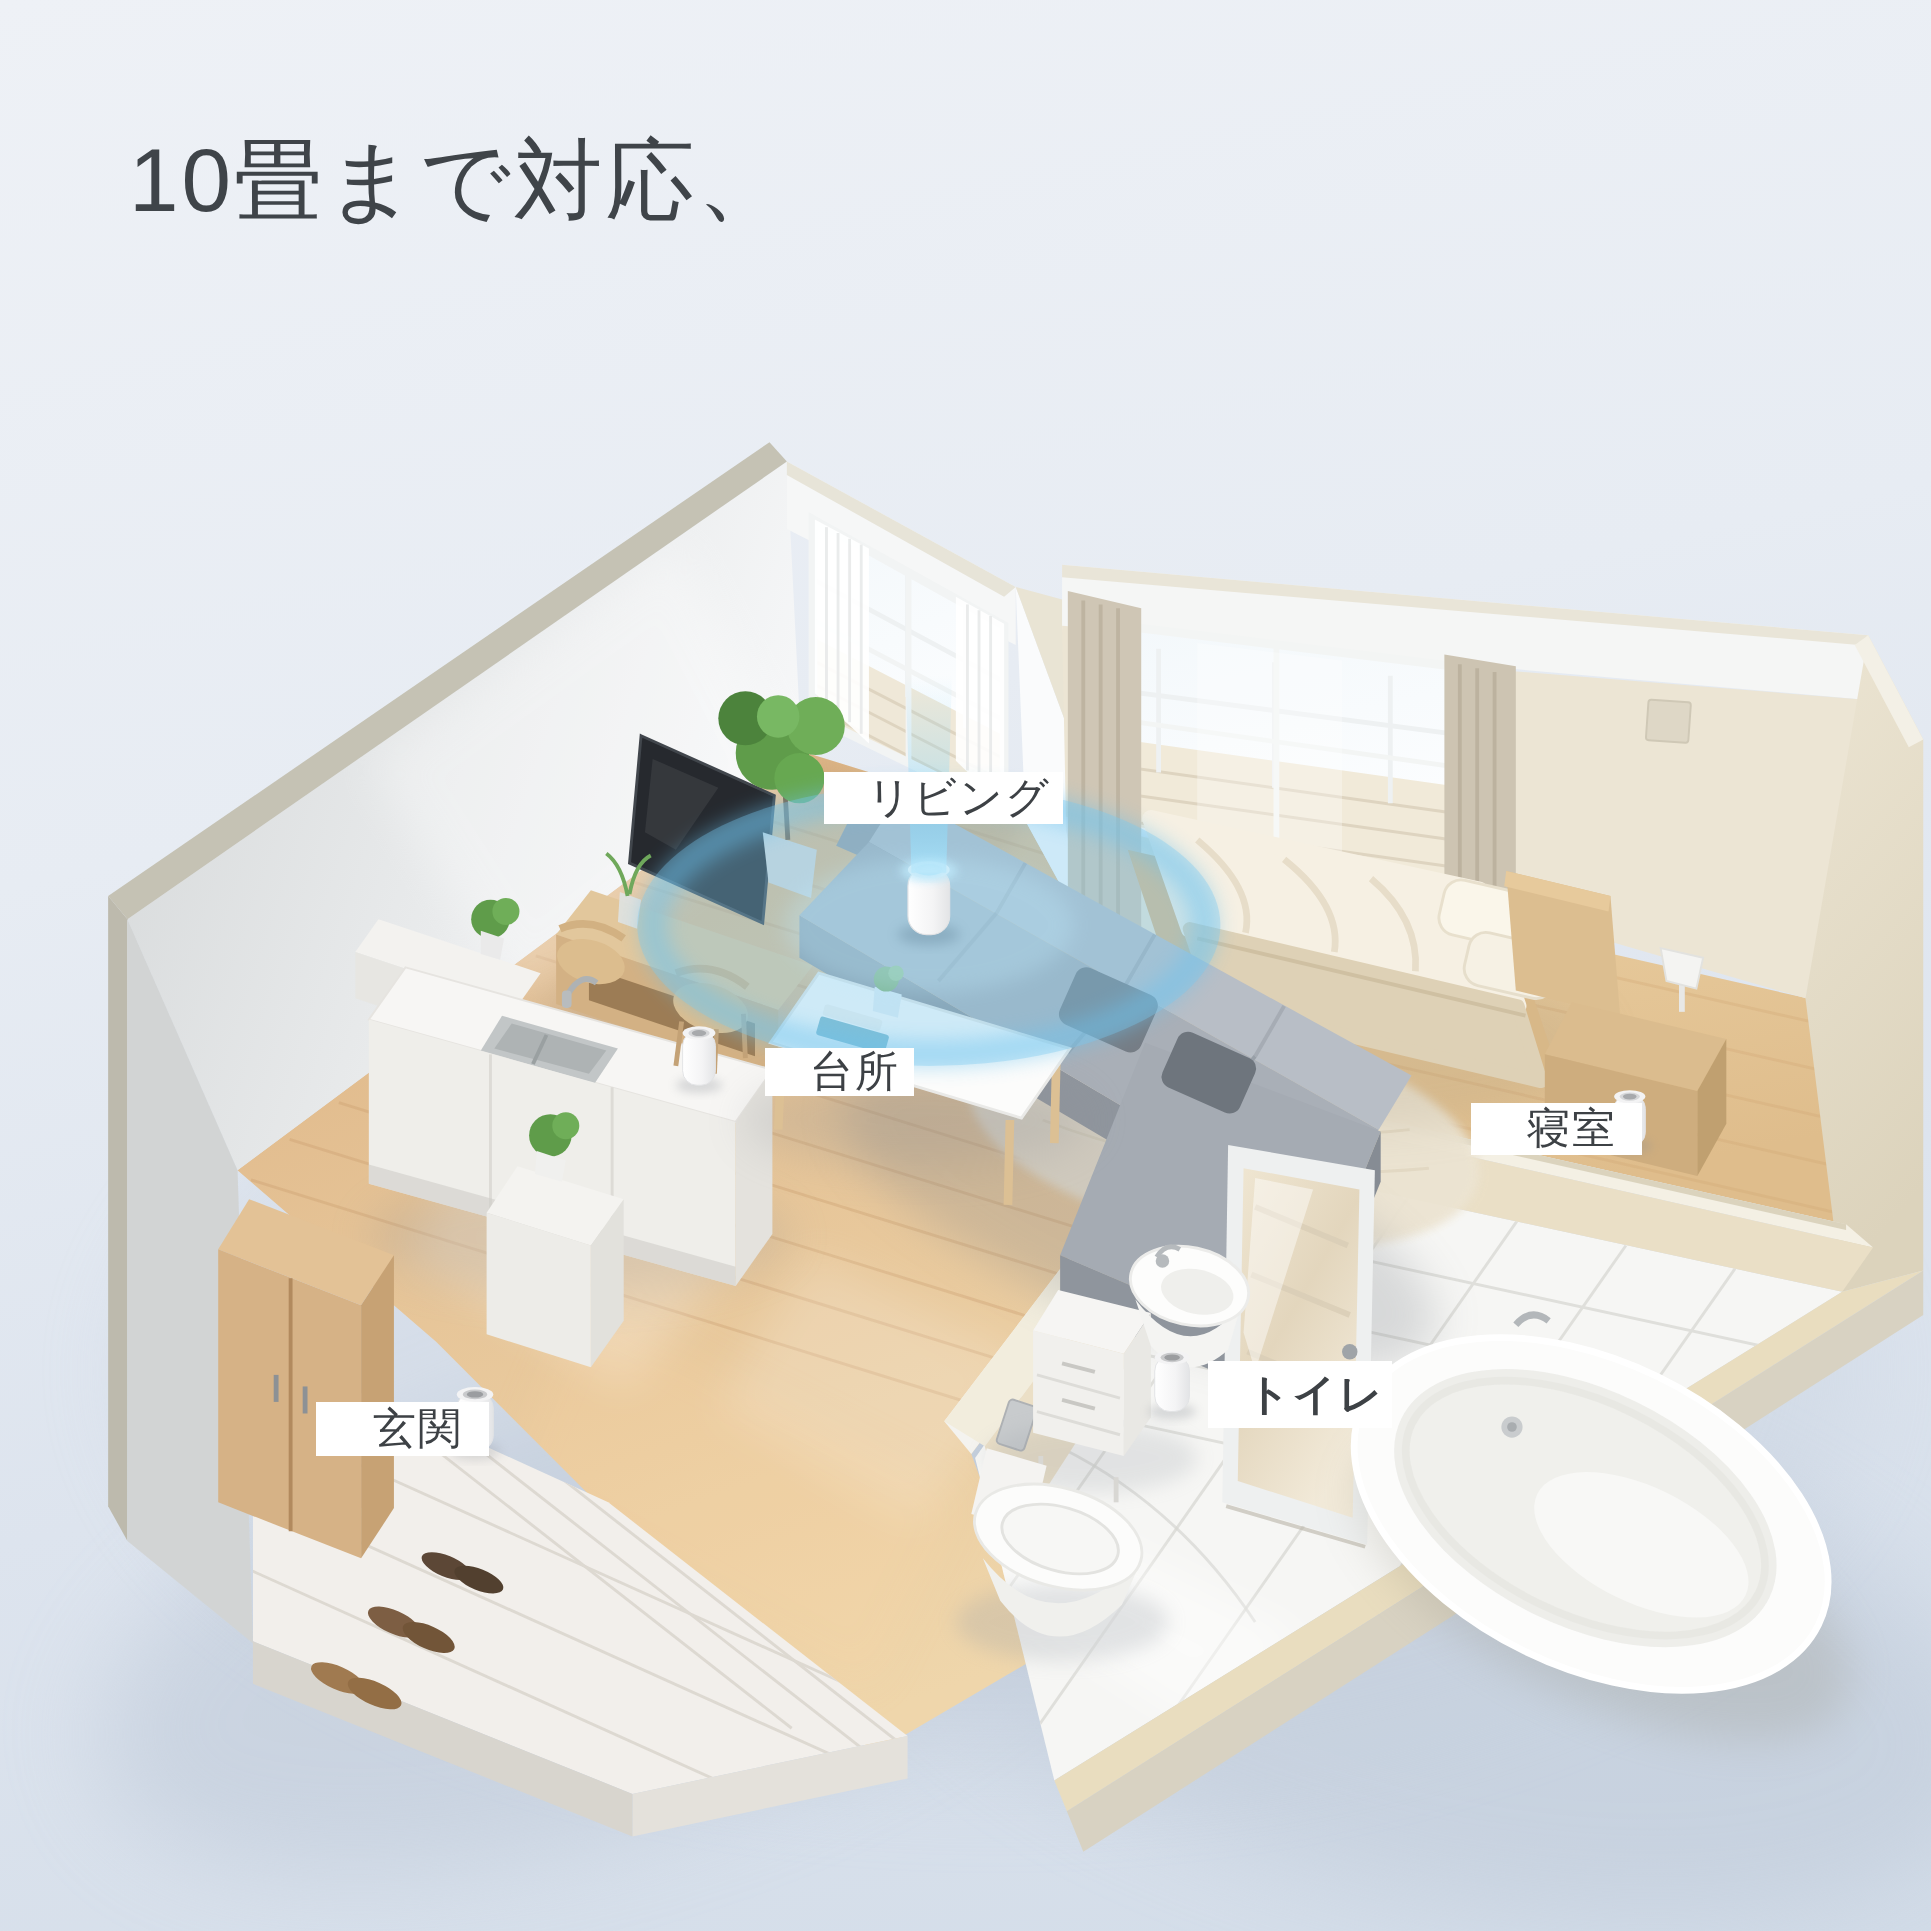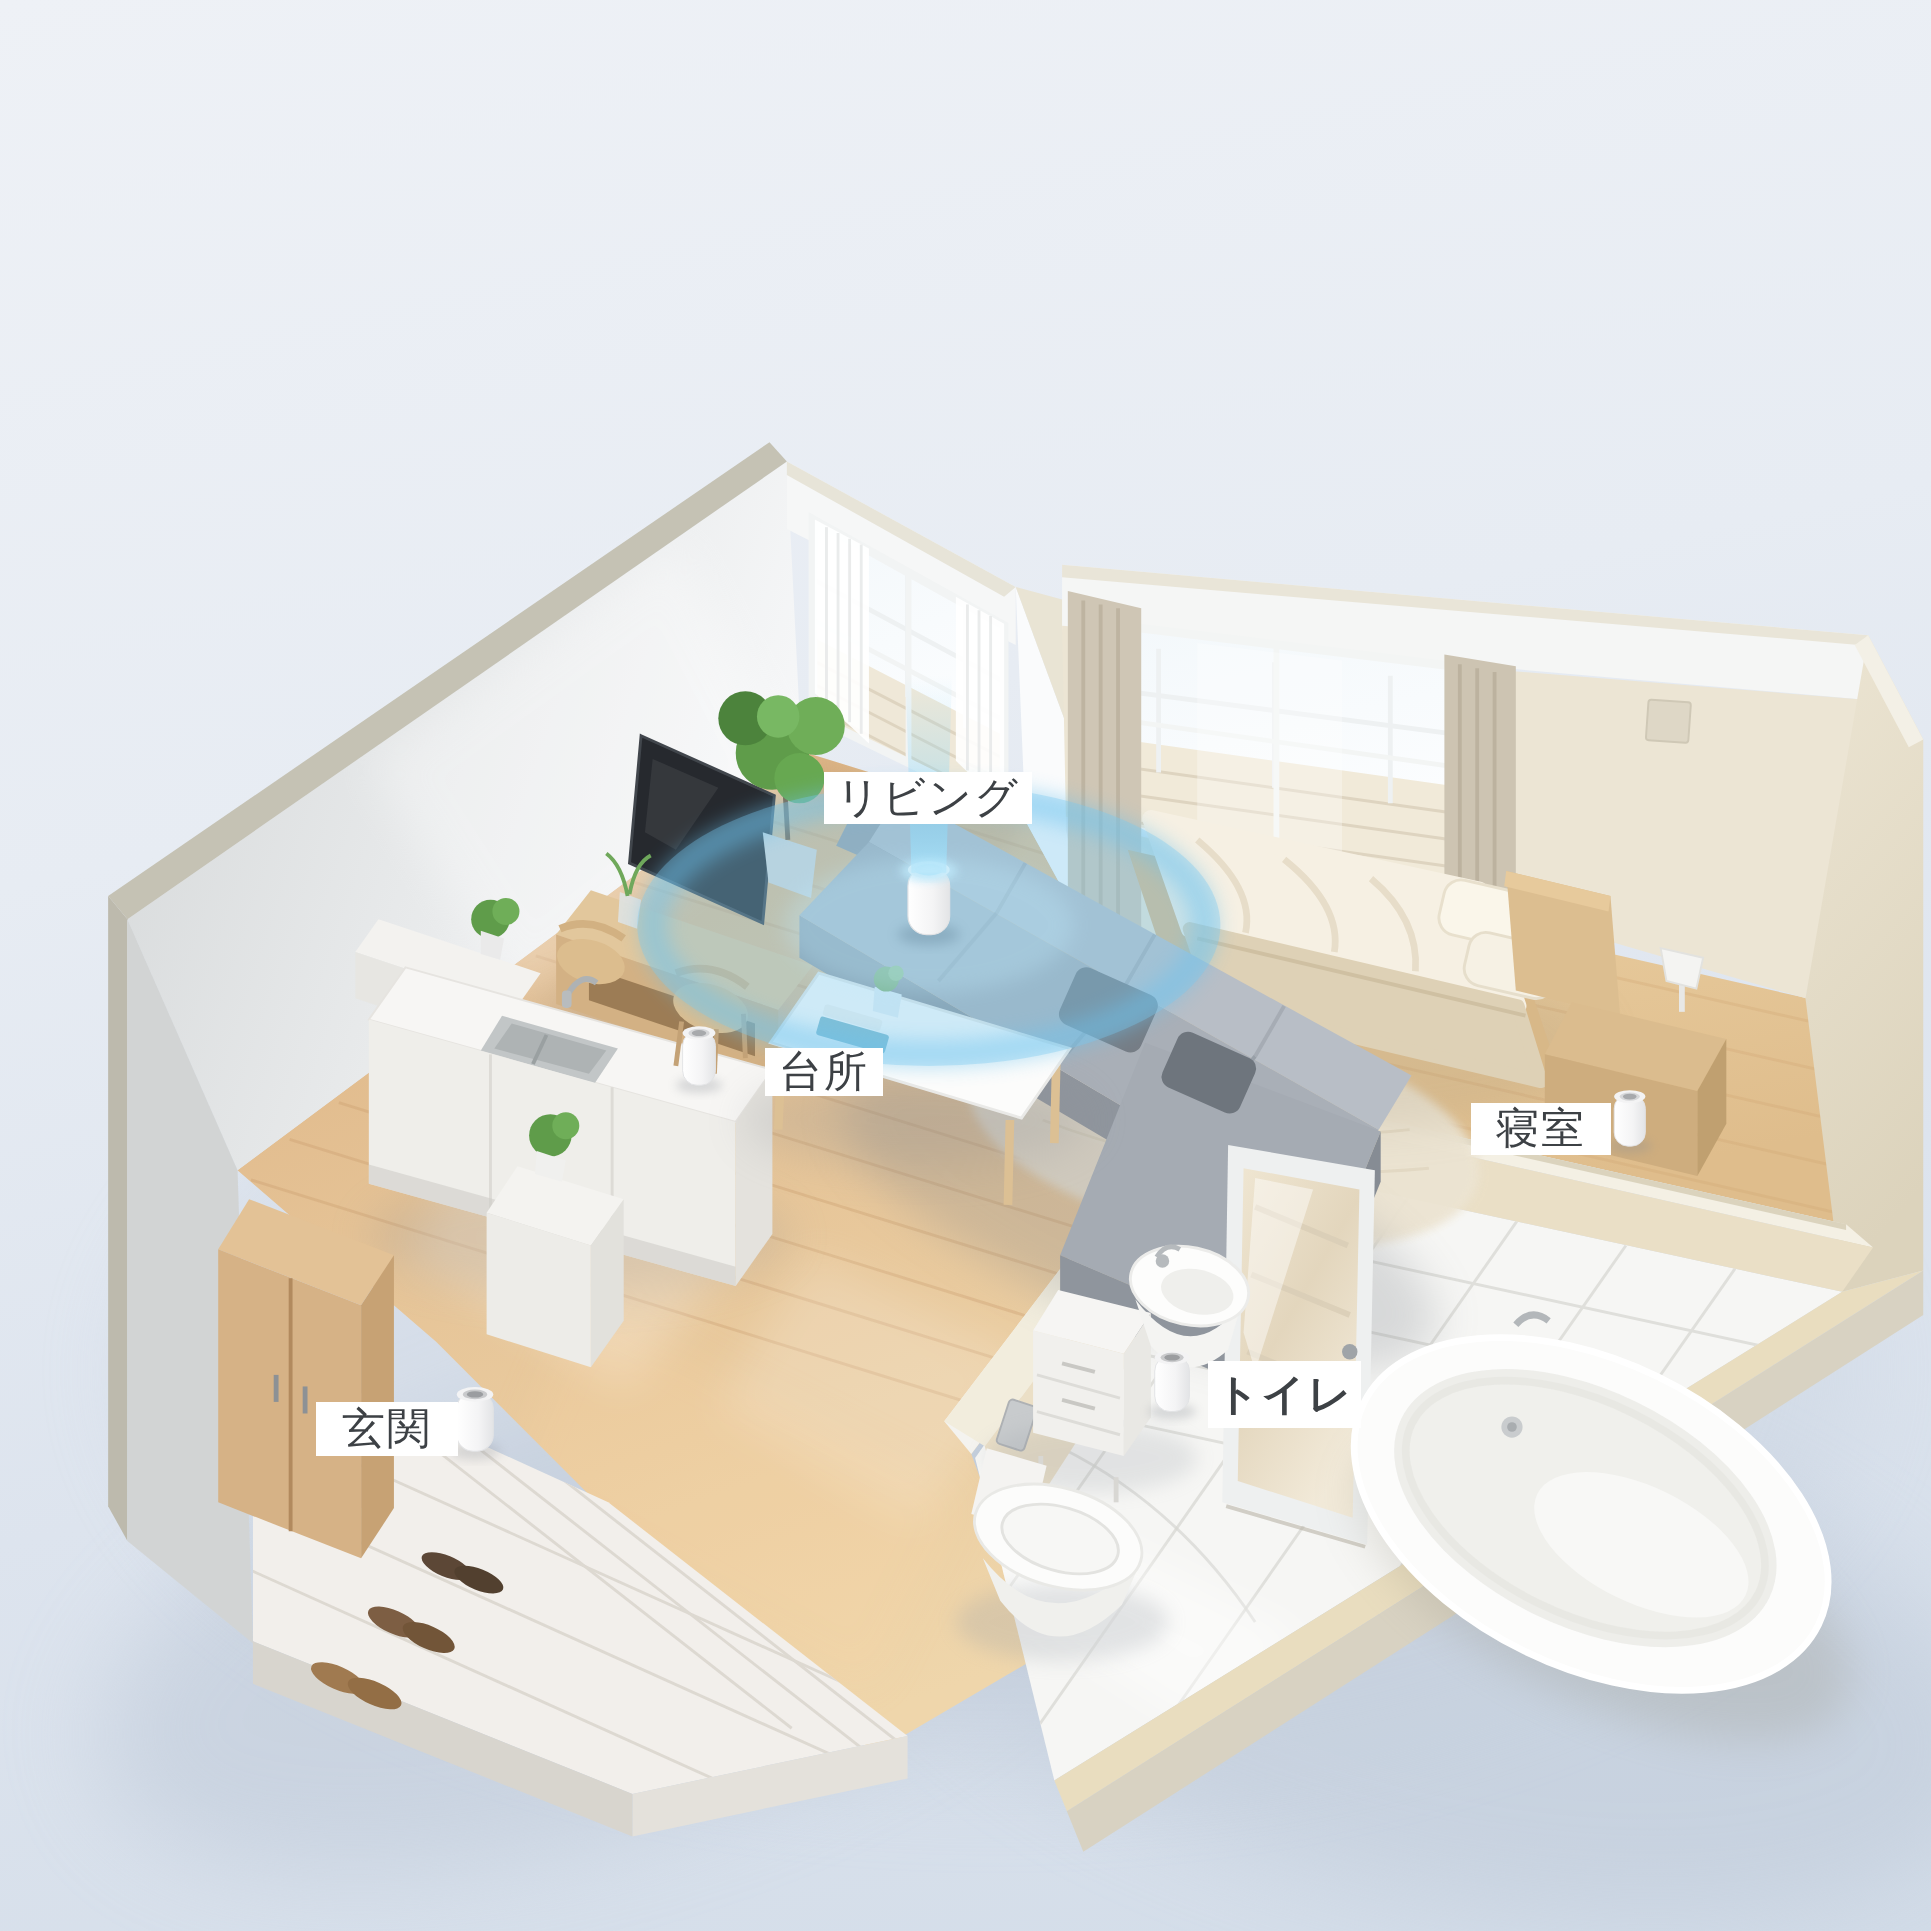--- a/index.html
+++ b/index.html
@@ -11,21 +11,21 @@
   .scene{position:absolute;left:0;top:0;width:1931px;height:1931px;display:block;}
   .headline{
     position:absolute;left:129px;top:114px;margin:0;
     font-size:89px;line-height:133px;font-weight:500;
     color:#3f4449;letter-spacing:2.9px;white-space:nowrap;
   }
   .headline .line{display:block;}
   .room-label{
     position:absolute;display:flex;align-items:center;justify-content:center;
     background:#ffffff;color:#3d4145;
-    font-size:43px;font-weight:500;letter-spacing:1.9px;white-space:nowrap;
+    font-size:43px;font-weight:500;letter-spacing:1.9px;white-space:nowrap;padding-left:31px;
   }
   .lbl-living  {left:824px; top:772px;  width:208px;height:52px;}
   .lbl-kitchen {left:765px; top:1048px; width:118px;height:48px;}
   .lbl-bedroom {left:1471px;top:1103px; width:140px;height:52px;}
   .lbl-toilet  {left:1208px;top:1361px; width:153px;height:67px;font-weight:bold;}
   .lbl-entrance{left:316px; top:1402px; width:142px;height:54px;}
 </style>
 </head>
 <body>
 
@@ -581,20 +581,21 @@
       <ellipse cx="0" cy="60" rx="25" ry="8" fill="#8a8f96" opacity="0.3" filter="url(#b5)"></ellipse>
       <rect x="-18" y="2" width="36" height="58" rx="16" fill="url(#devG)" stroke="#e2e3e5"></rect>
       <ellipse cx="0" cy="4" rx="18" ry="7.2" fill="#f3f3f4"></ellipse>
       <ellipse cx="0" cy="4" rx="12" ry="4.8" fill="#c9cacc"></ellipse>
       <ellipse cx="0" cy="4" rx="8" ry="3.2" fill="#9b9da0"></ellipse>
     </g>
   </g>
 </svg>
 
 <h1 class="headline">
+  <span class="line">10畳まで対応、</span>
 </h1>
 
 <div class="room-label lbl-living">リビング</div>
 <div class="room-label lbl-kitchen">台所</div>
 <div class="room-label lbl-bedroom">寝室</div>
 <div class="room-label lbl-toilet">トイレ</div>
 <div class="room-label lbl-entrance">玄関</div>
 
 </div>
 

